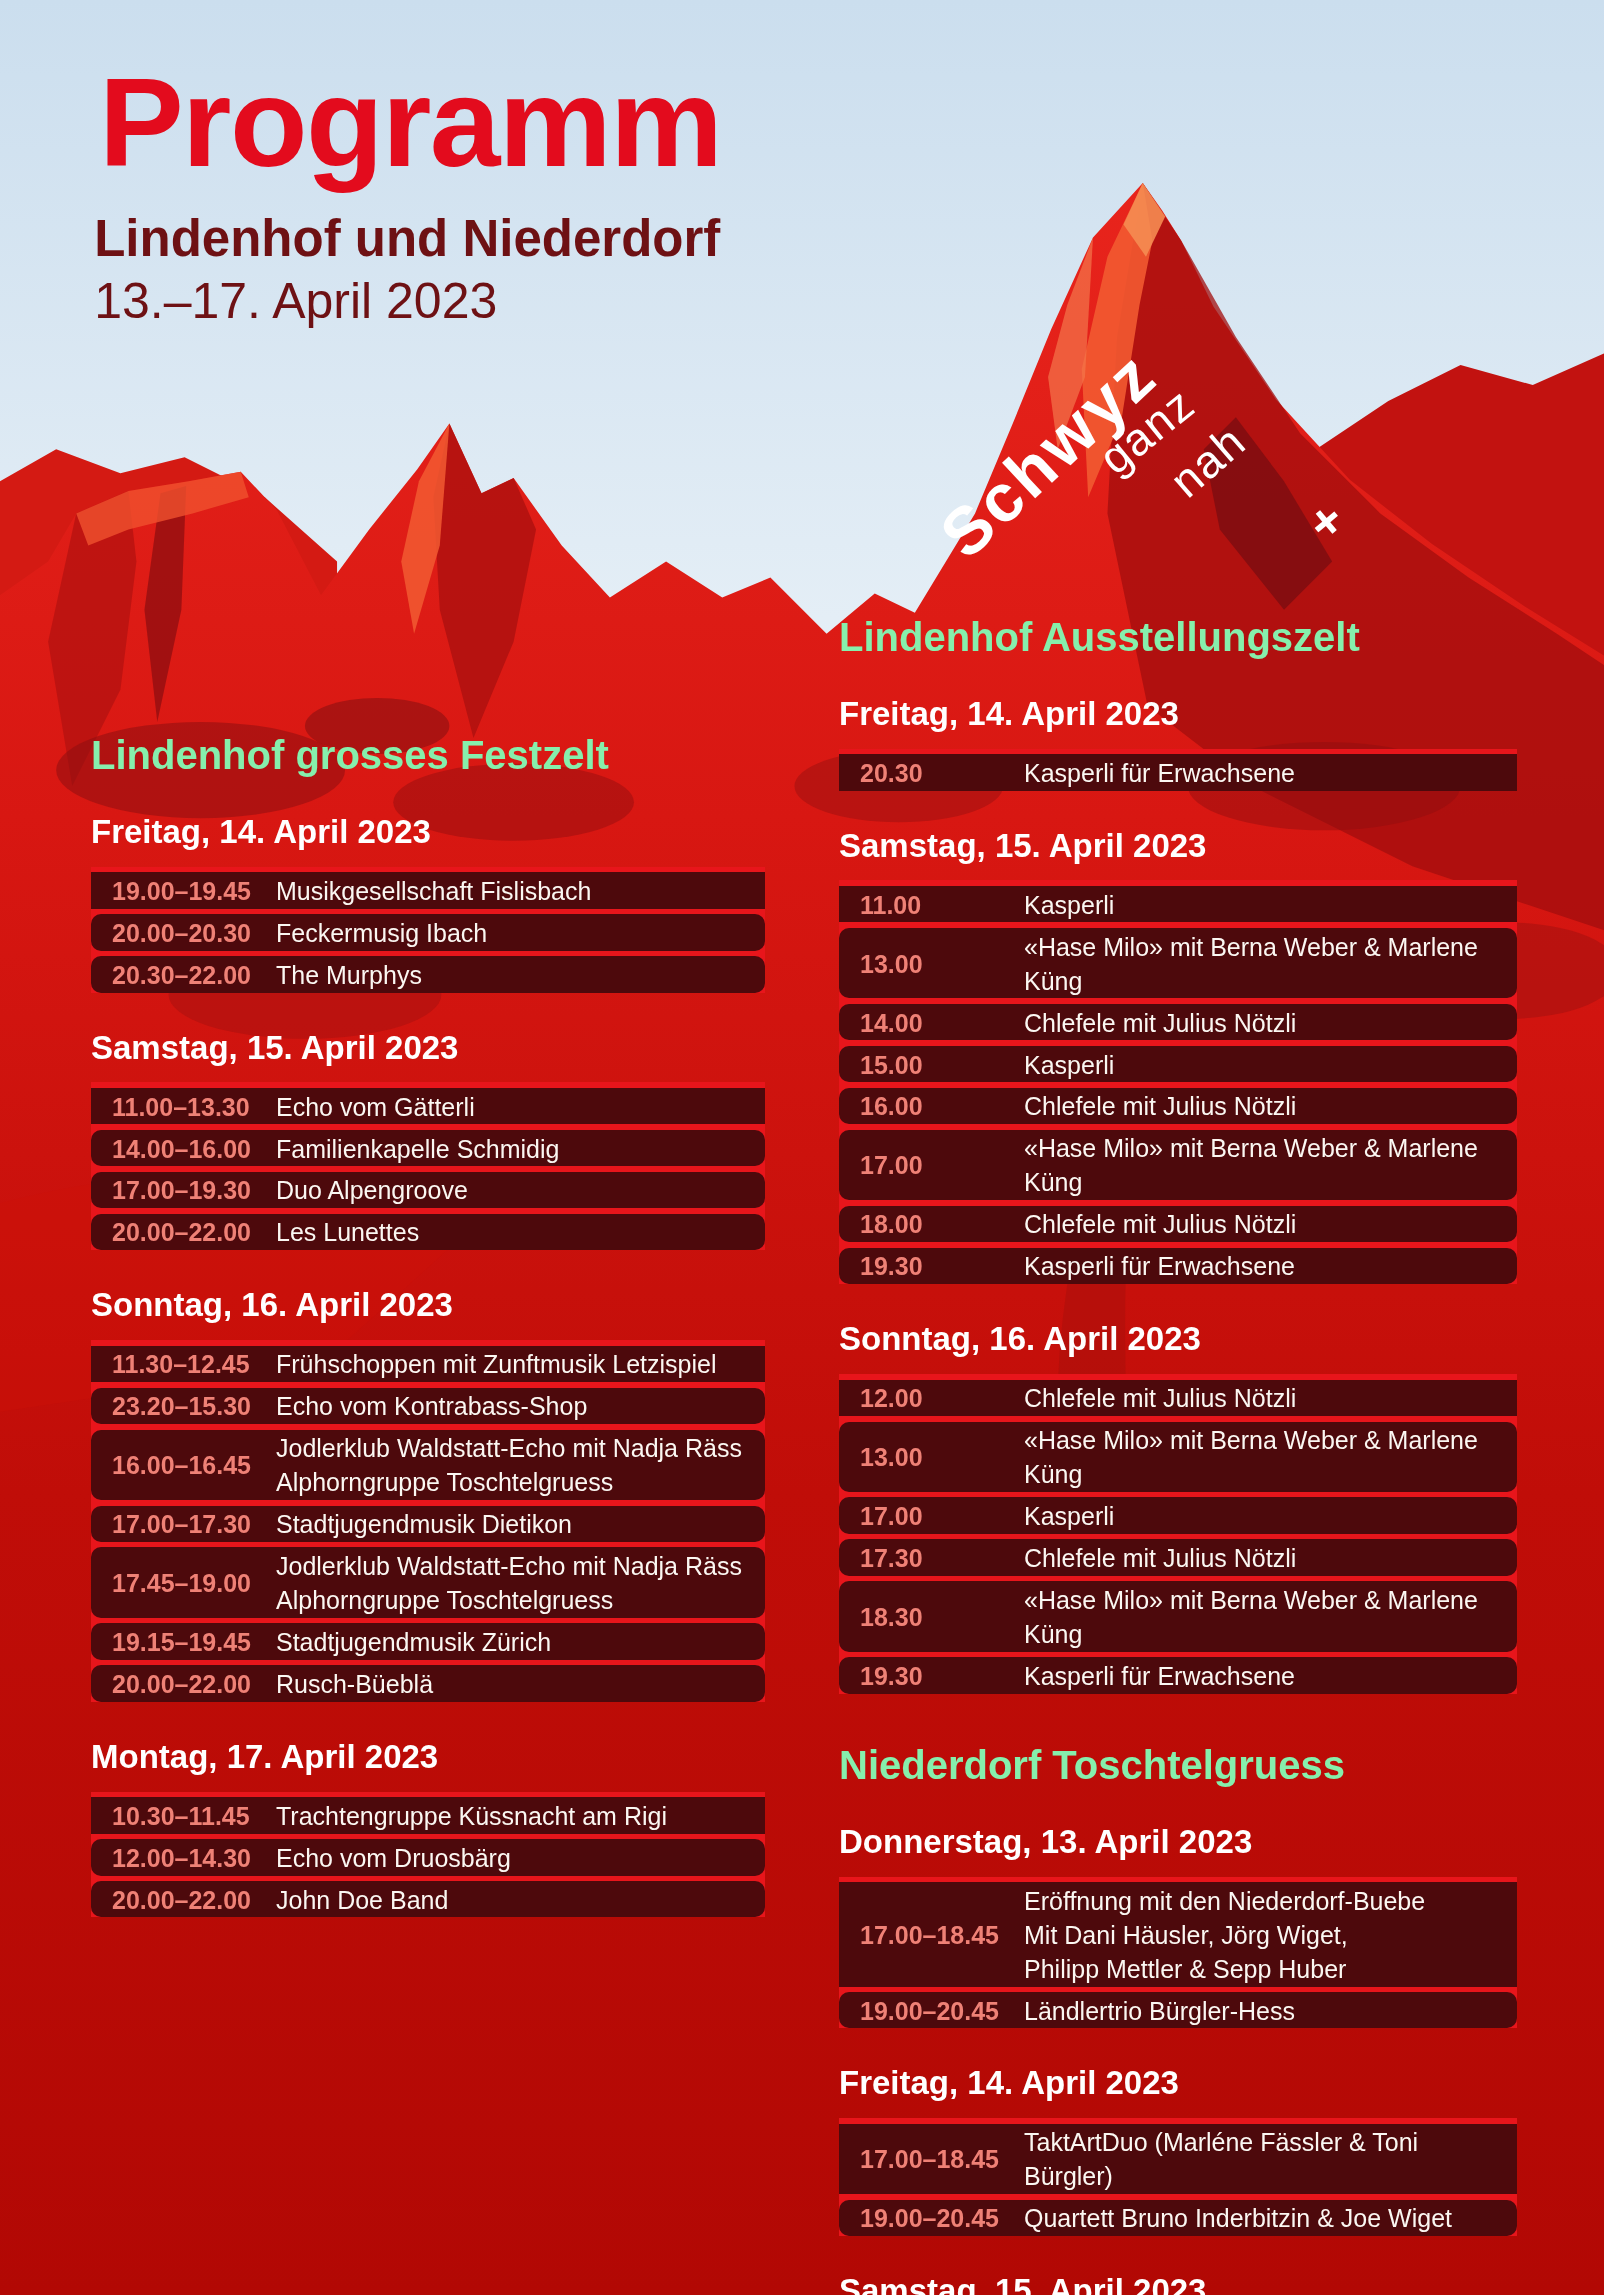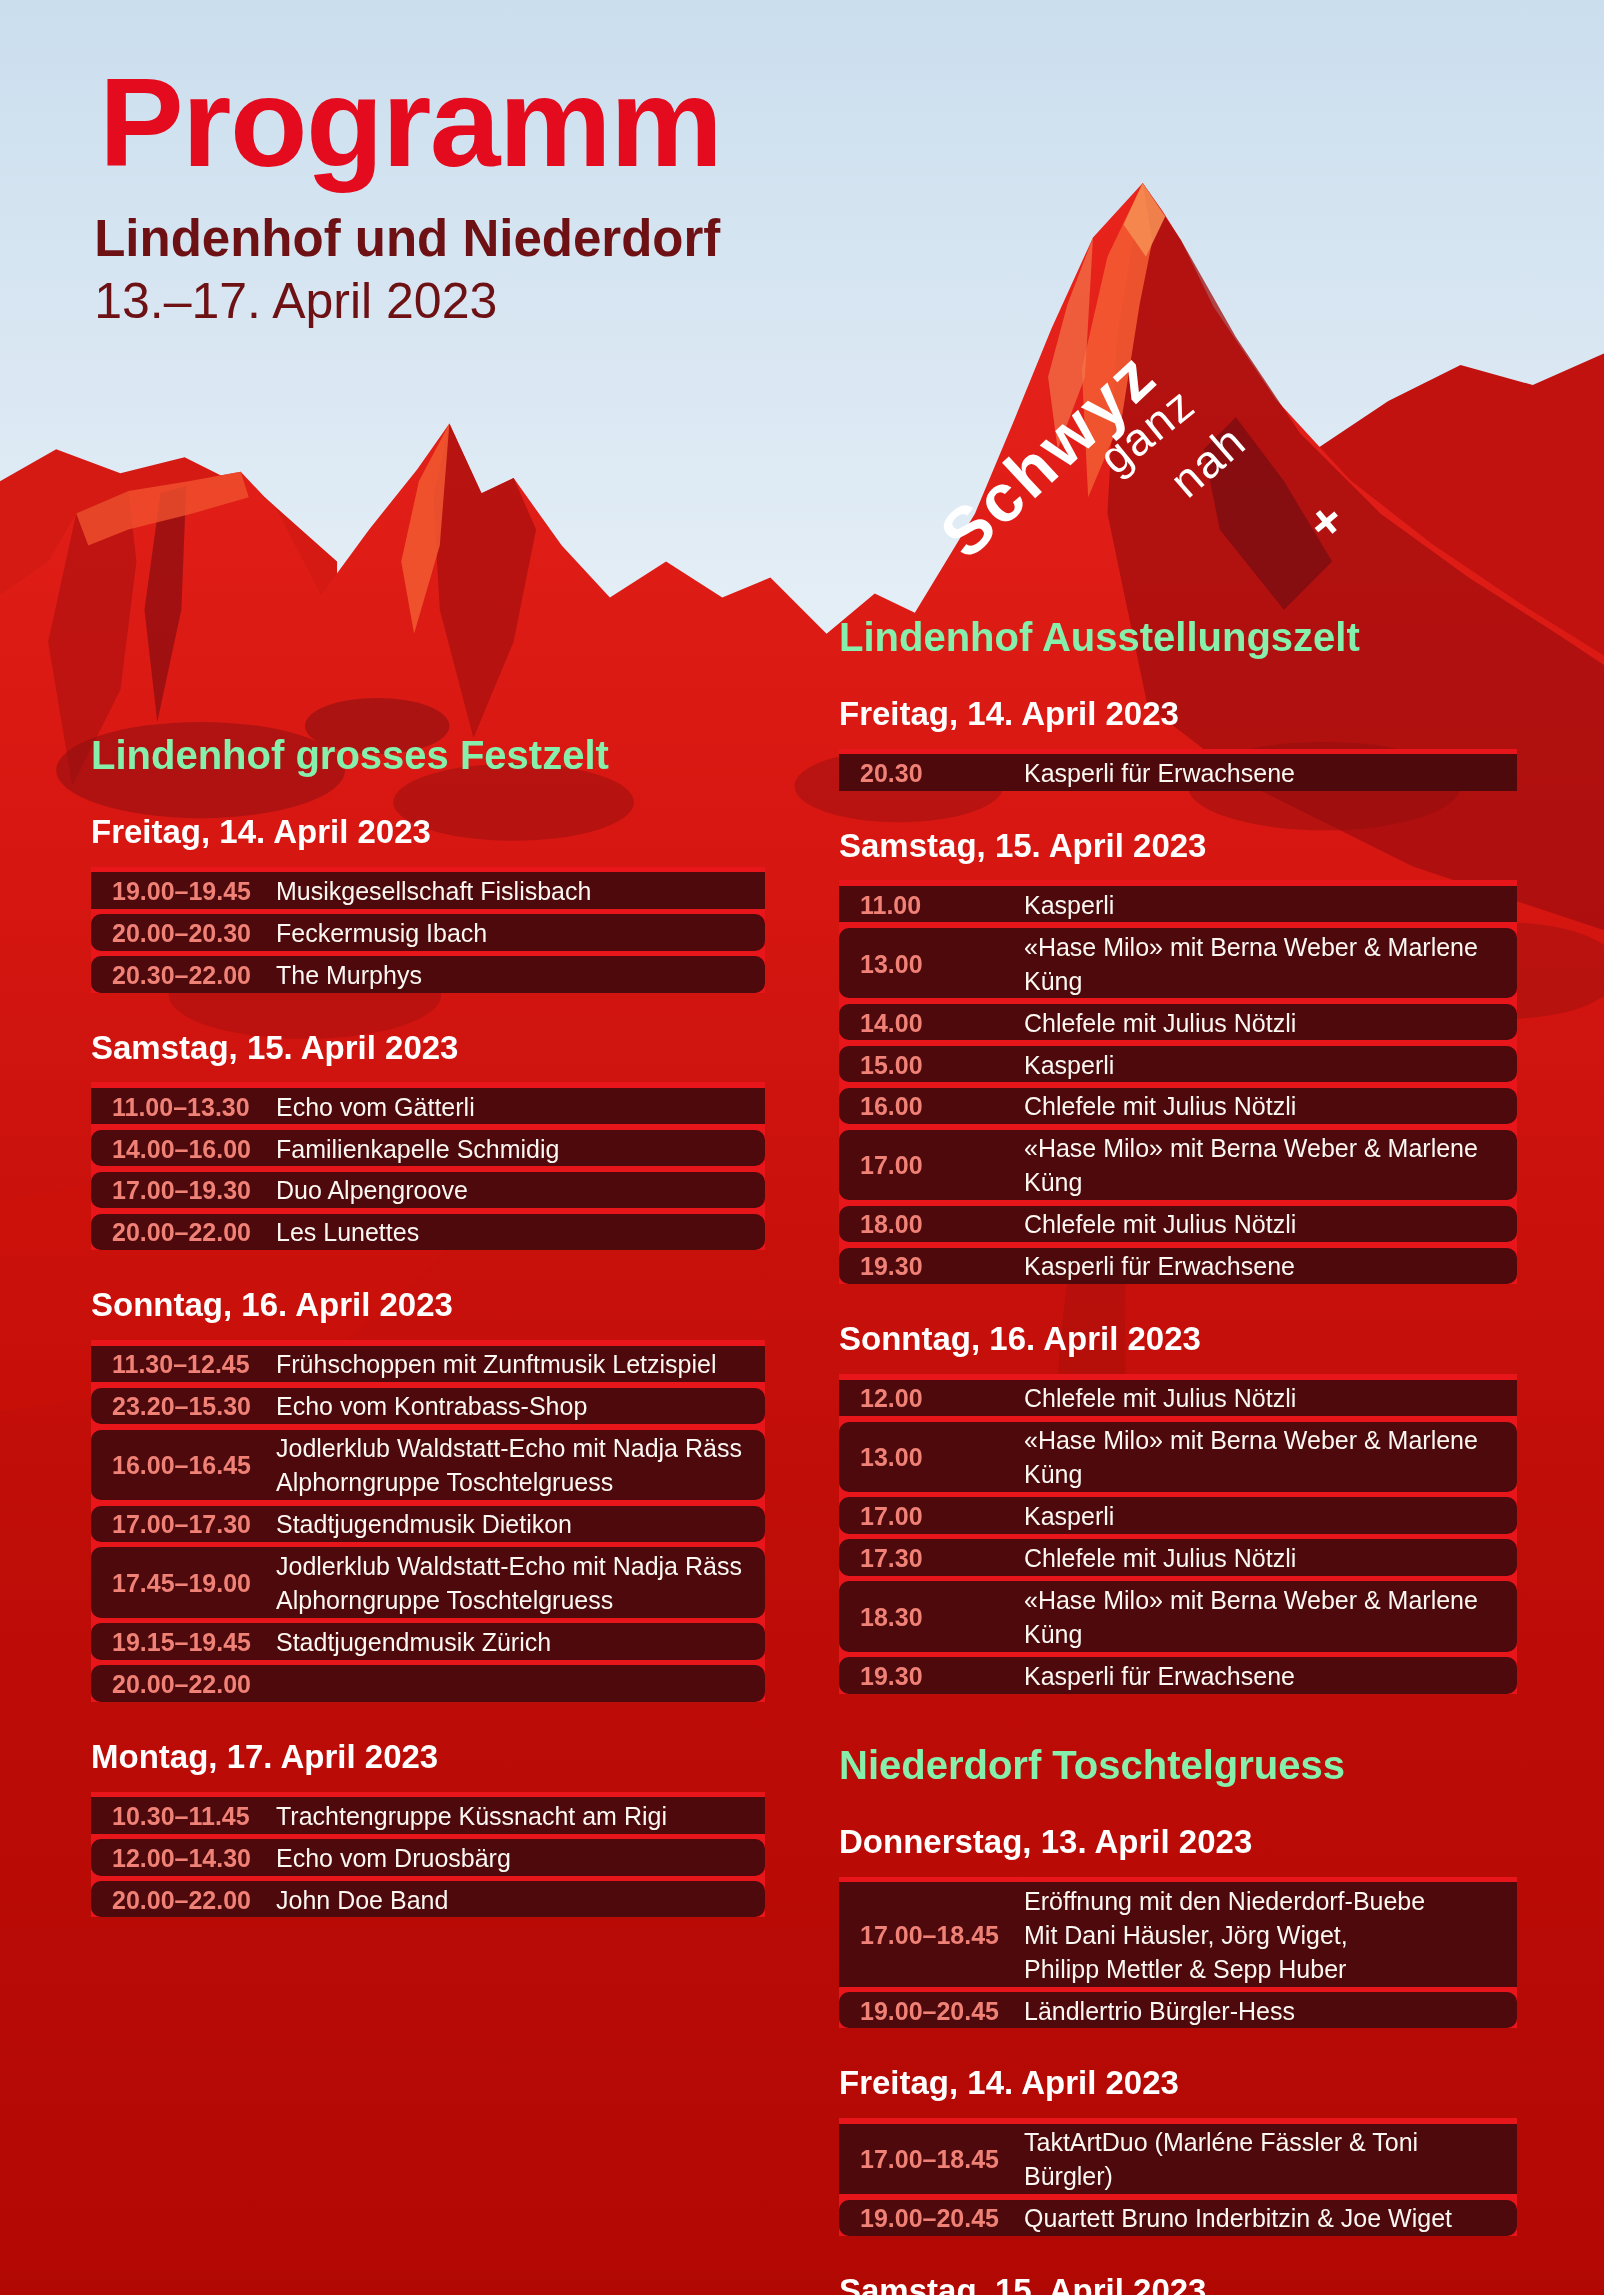--- a/index.html
+++ b/index.html
@@ -220,20 +220,23 @@
             </div>
           </div>
           <div class="event-row">
             <span class="event-time">19.15–19.45</span>
             <div class="event-act">
               <div class="event-act-line">Stadtjugendmusik Zürich</div>
             </div>
           </div>
           <div class="event-row">
             <span class="event-time">20.00–22.00</span>
+            <div class="event-act">
+              <div class="event-act-line">Rusch-Büeblä</div>
+            </div>
           </div>
         </div>
         <h3 class="day-heading">Montag, 17. April 2023</h3>
         <div class="event-list">
           <div class="event-row">
             <span class="event-time">10.30–11.45</span>
             <div class="event-act">
               <div class="event-act-line">Trachtengruppe Küssnacht am Rigi</div>
             </div>
           </div>

